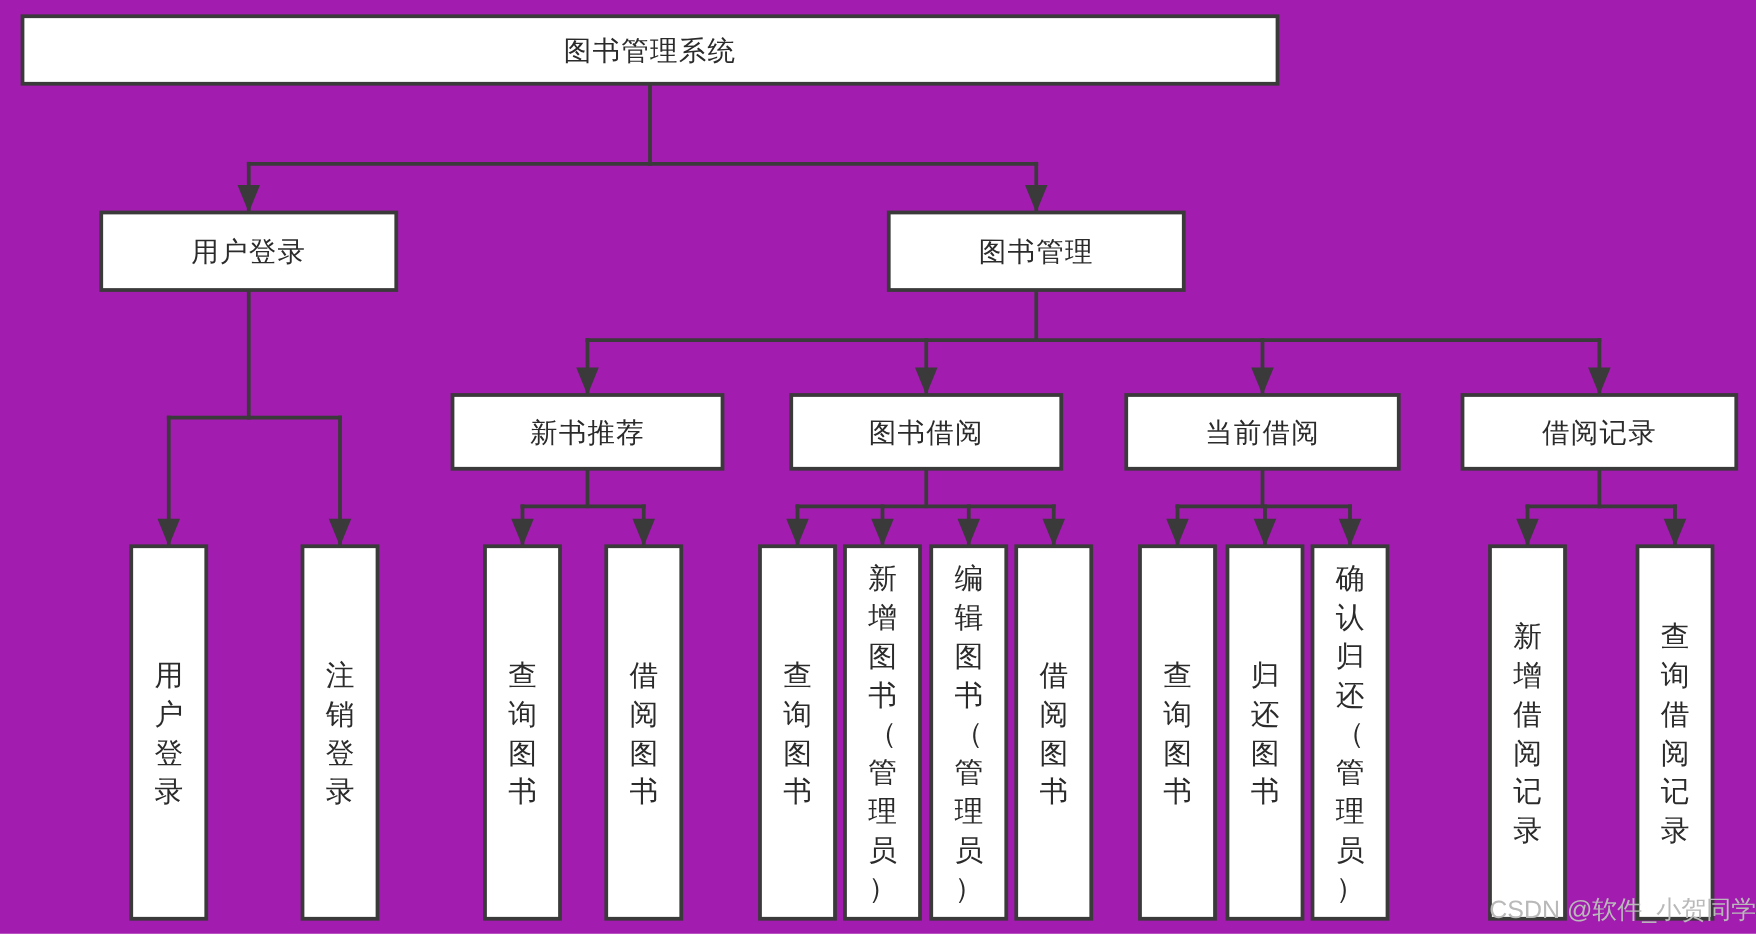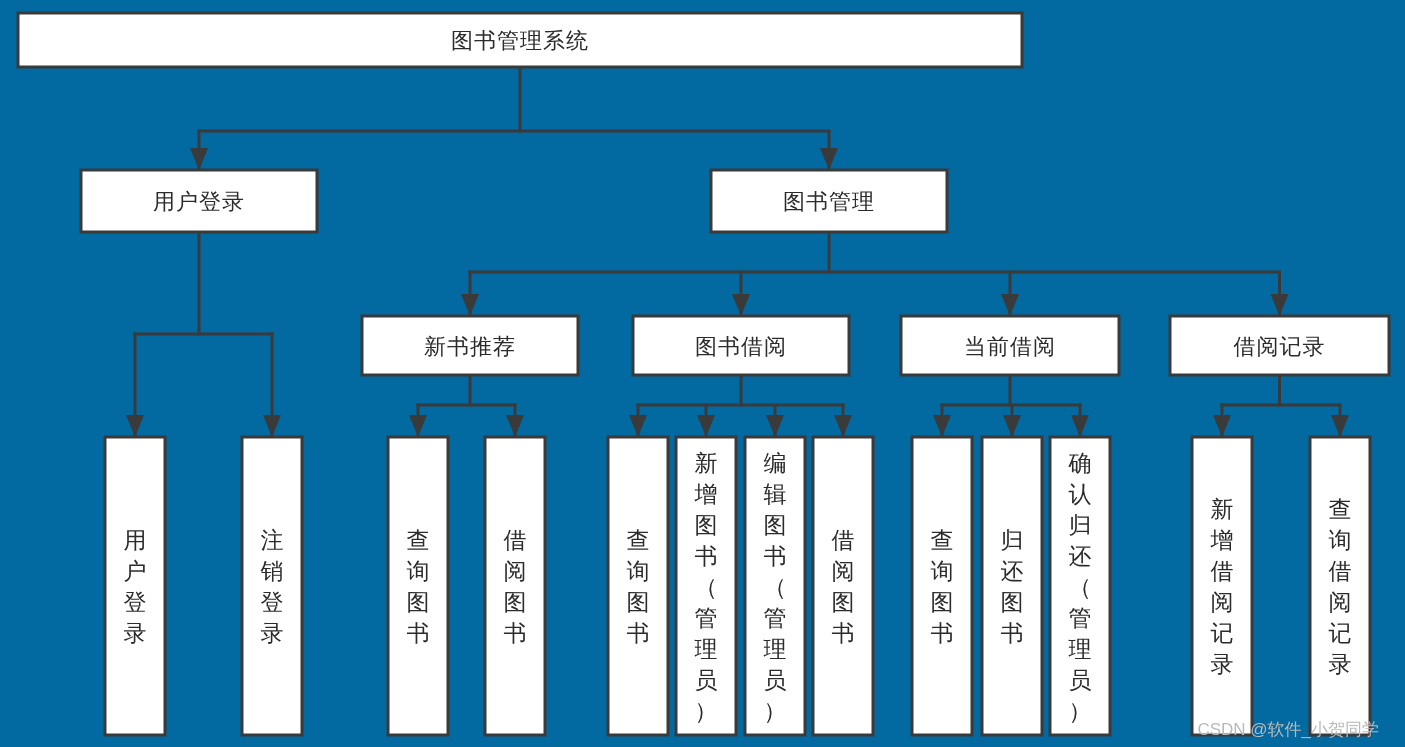--- a/index.html
+++ b/index.html
@@ -10,21 +10,21 @@
   body {
     width: 1405px;
     height: 747px;
     font-family: "Liberation Sans", "DejaVu Sans", sans-serif;
     overflow: hidden;
   }
   #diagram-root {
     position: relative;
     width: 1405px;
     height: 747px;
-    background: #0369a1;
+    background: #a21caf;
   }
   svg#tree-svg {
     position: absolute;
     left: 0;
     top: 0;
     width: 1405px;
     height: 747px;
   }
   .node-box {
     fill: #ffffff;
@@ -36,24 +36,24 @@
     stroke-width: 3;
     fill: none;
     stroke-linecap: square;
   }
   .arrow-head {
     fill: #3a3a3a;
     stroke: none;
   }
   .watermark {
     position: absolute;
-    right: 26px;
+    right: 0;
     bottom: 6px;
     font-family: "Liberation Sans", "DejaVu Sans", sans-serif;
-    font-size: 17px;
+    font-size: 20px;
     color: #b9b9b9;
     white-space: nowrap;
     user-select: none;
   }
 </style>
 </head>
 <body>
 
 <div id="diagram-root">
 

